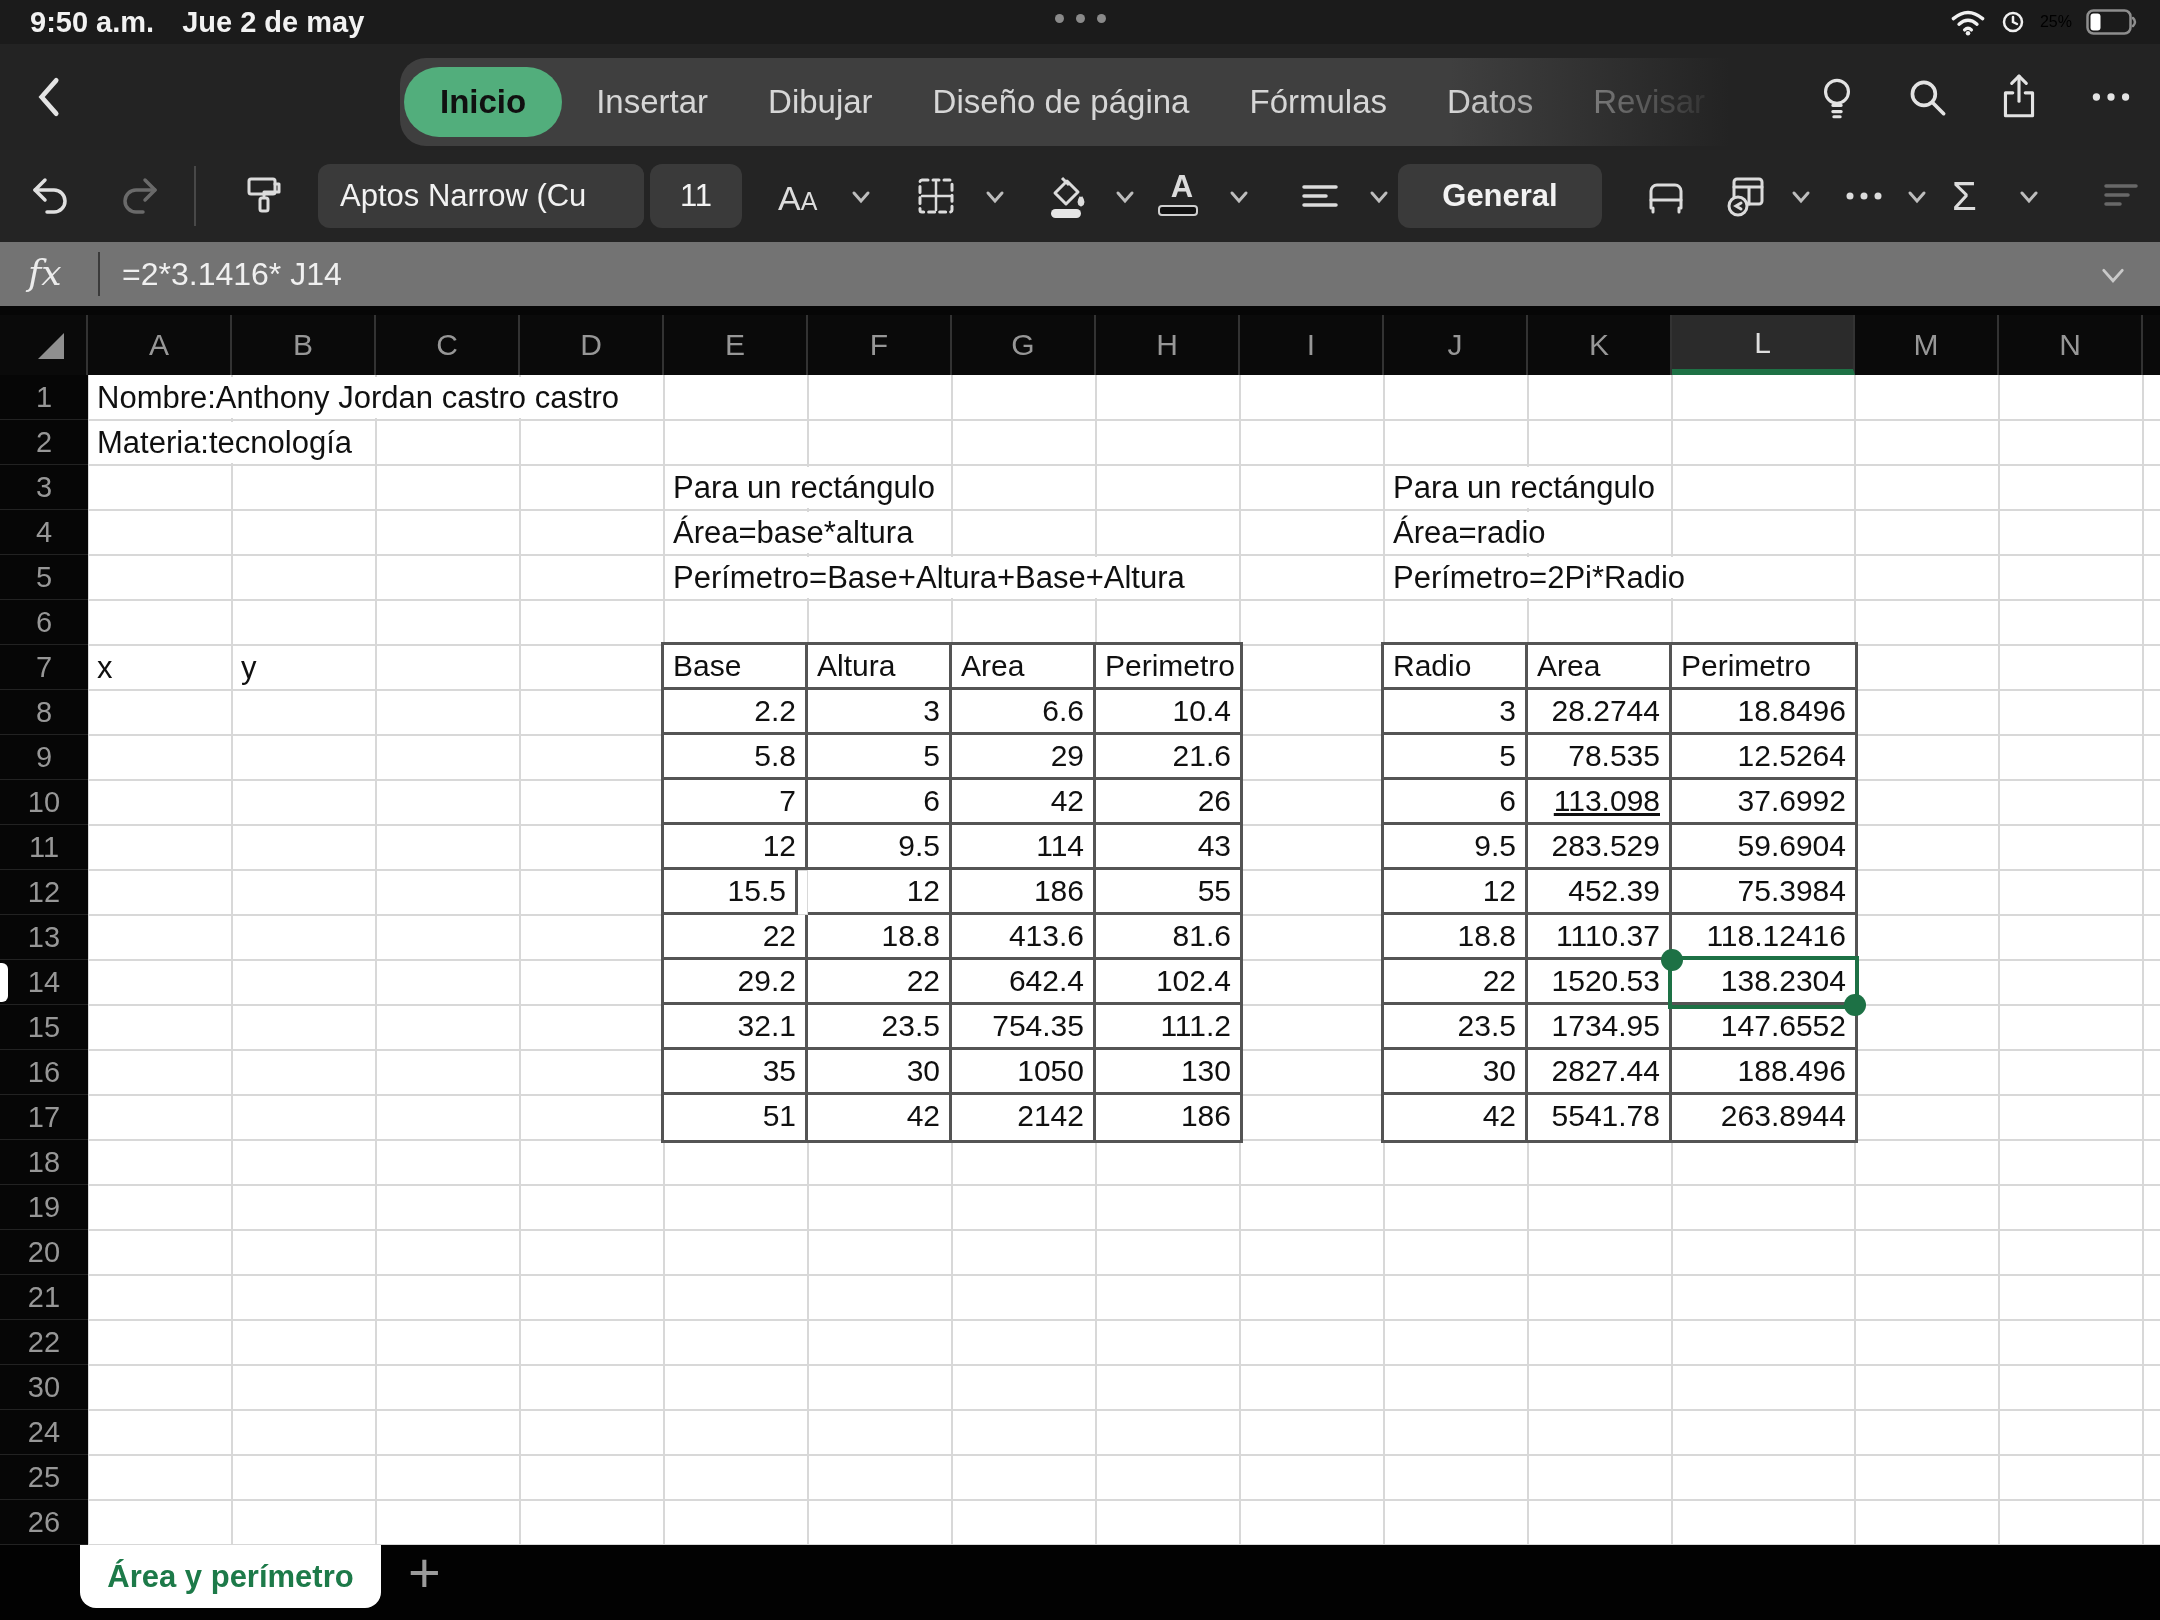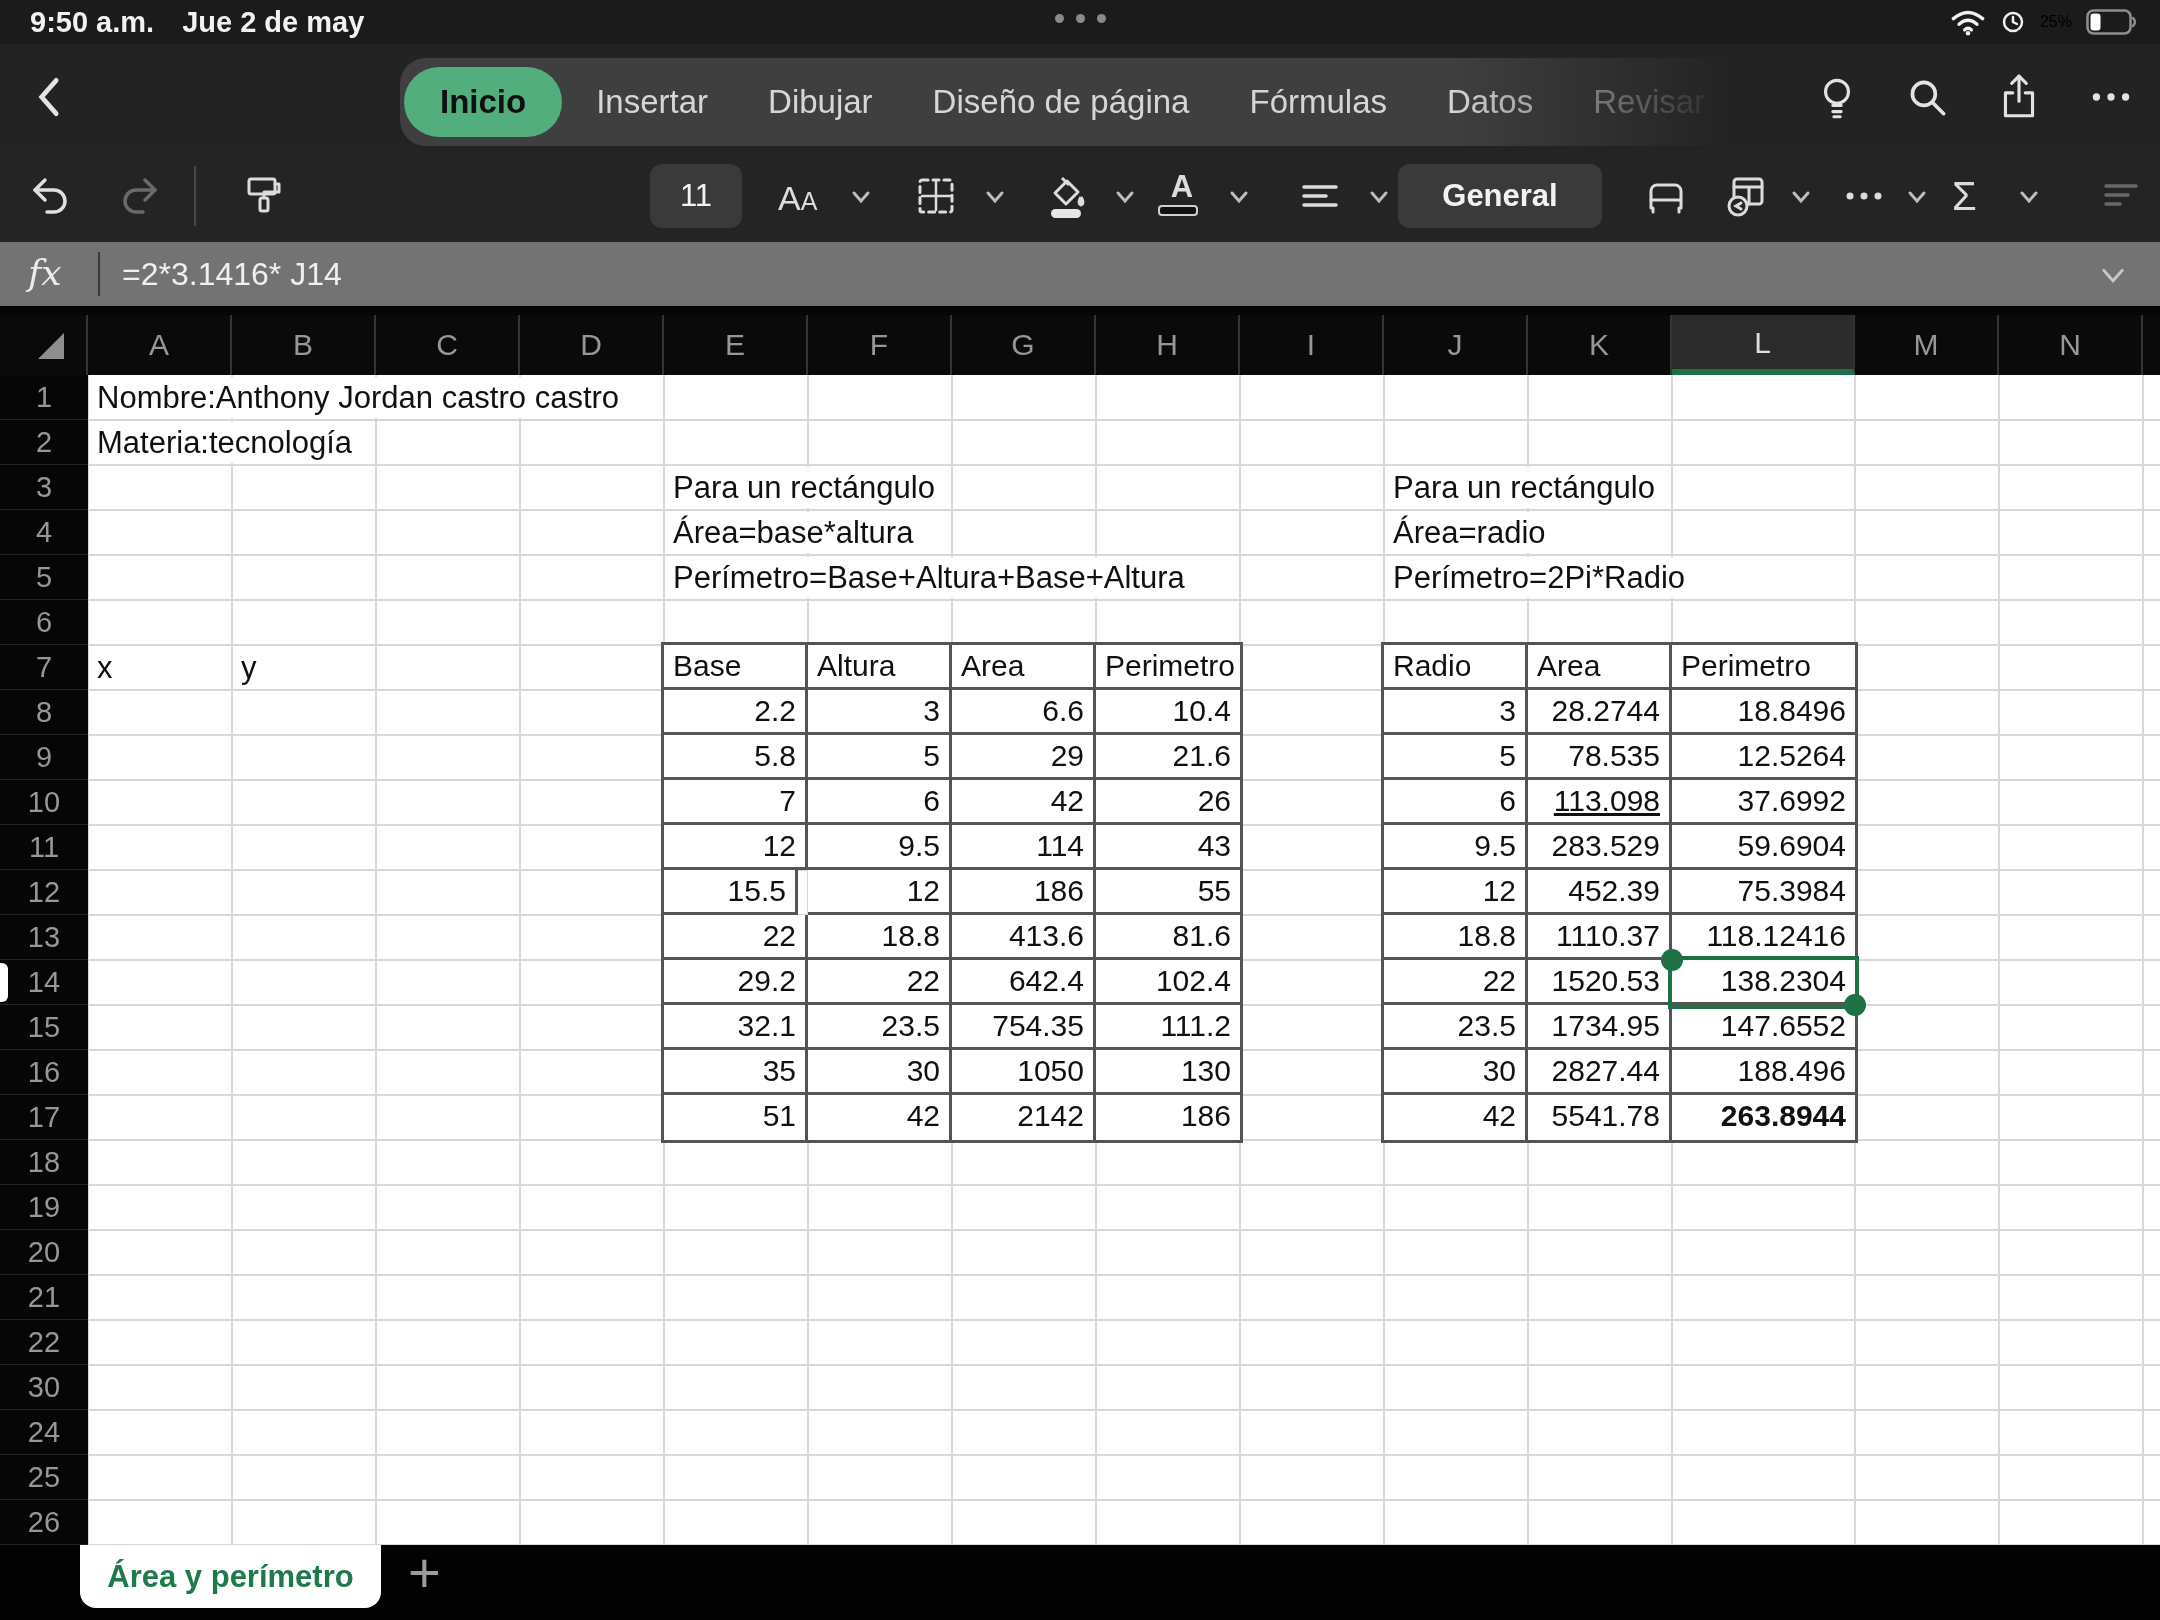--- a/index.html
+++ b/index.html
@@ -192,20 +192,21 @@
       </svg>
     </div>
     <div class="tbdiv"></div>
     <div class="tbi" style="left:238px">
       <svg width="48" height="48" viewBox="0 0 48 48" fill="none" stroke="#dcdcdc" stroke-width="3" stroke-linecap="round" stroke-linejoin="round">
         <rect x="11" y="7" width="26" height="15" rx="2"></rect>
           <path d="M37 12 h4 v8 h-15 v4"></path>
         <rect x="22" y="26" width="8" height="13" rx="2"></rect>
       </svg>
     </div>
+    <div class="pill fontpill">Aptos Narrow (Cu</div>
     <div class="pill sizepill">11</div>
     <div class="tbi aaicon" style="left:778px">
       <span>A<span class="sm">A</span></span>
     </div>
     <div class="tbchev" style="left:848px">
       <svg width="26" height="26" viewBox="0 0 26 26" fill="none" stroke="#bdbdbd" stroke-width="3" stroke-linecap="round">
           <polyline points="6,9 13,17 20,9"></polyline>
         </svg>
     </div>
     <div class="tbi" style="left:912px">
@@ -481,21 +482,21 @@
         <div class="tc num" style="left: 144px; top: 315px; width: 144px; height: 45px; line-height: 41px;">1520.53</div>
         <div class="tc num lastc" style="left: 288px; top: 315px; width: 183px; height: 45px; line-height: 41px;">138.2304</div>
         <div class="tc num" style="left: 0px; top: 360px; width: 144px; height: 45px; line-height: 41px;">23.5</div>
         <div class="tc num" style="left: 144px; top: 360px; width: 144px; height: 45px; line-height: 41px;">1734.95</div>
         <div class="tc num lastc" style="left: 288px; top: 360px; width: 183px; height: 45px; line-height: 41px;">147.6552</div>
         <div class="tc num" style="left: 0px; top: 405px; width: 144px; height: 45px; line-height: 41px;">30</div>
         <div class="tc num" style="left: 144px; top: 405px; width: 144px; height: 45px; line-height: 41px;">2827.44</div>
         <div class="tc num lastc" style="left: 288px; top: 405px; width: 183px; height: 45px; line-height: 41px;">188.496</div>
         <div class="tc num lastr" style="left: 0px; top: 450px; width: 144px; height: 45px; line-height: 41px;">42</div>
         <div class="tc num lastr" style="left: 144px; top: 450px; width: 144px; height: 45px; line-height: 41px;">5541.78</div>
-        <div class="tc num lastc lastr" style="left: 288px; top: 450px; width: 183px; height: 45px; line-height: 41px; font-weight: bold;">263.8944</div>
+        <div class="tc num lastc lastr" style="left: 288px; top: 450px; width: 183px; height: 45px; line-height: 41px;">263.8944</div>
       </div>
       <div class="selbox" style="left: 1668px; top: 581px; width: 191px; height: 53px;">
         <div class="shandle" style="left: -11px; top: -11px;"></div>
         <div class="shandle" style="right: -11px; bottom: -11px;"></div>
       </div>
       <div class="rowind" style="top: 588px;"></div>
     </div>
 
   <div class="sheetbar">
     <div class="stab">Área y perímetro</div>

